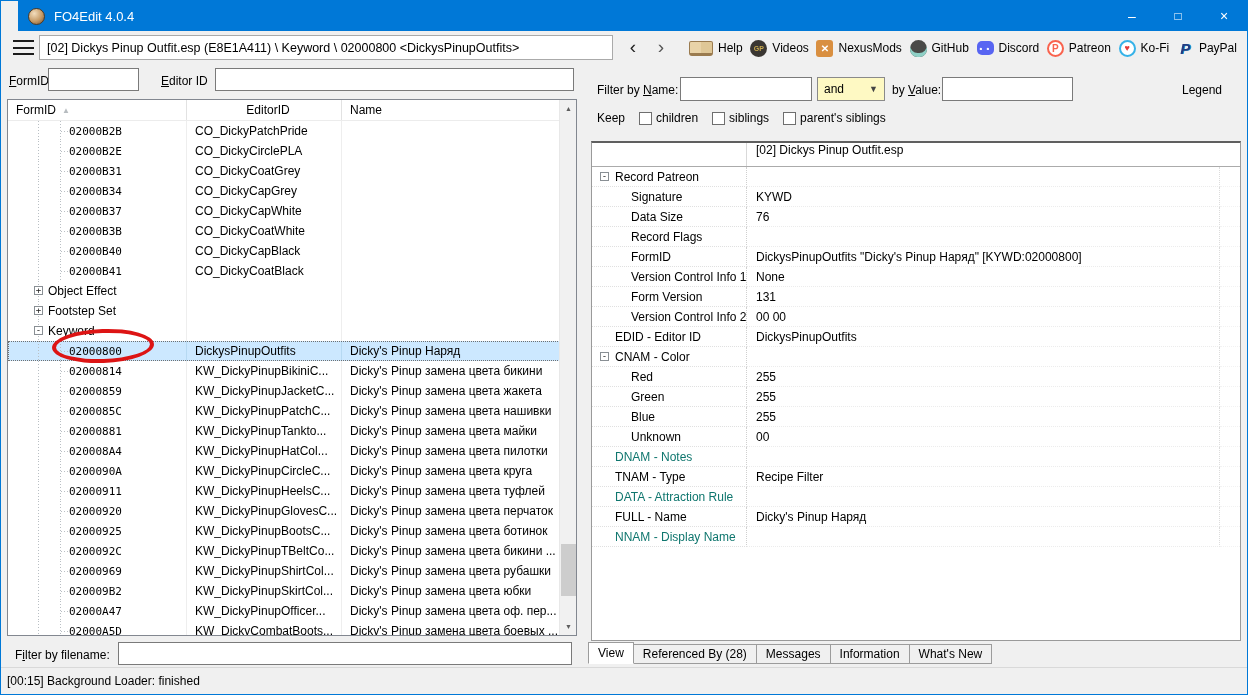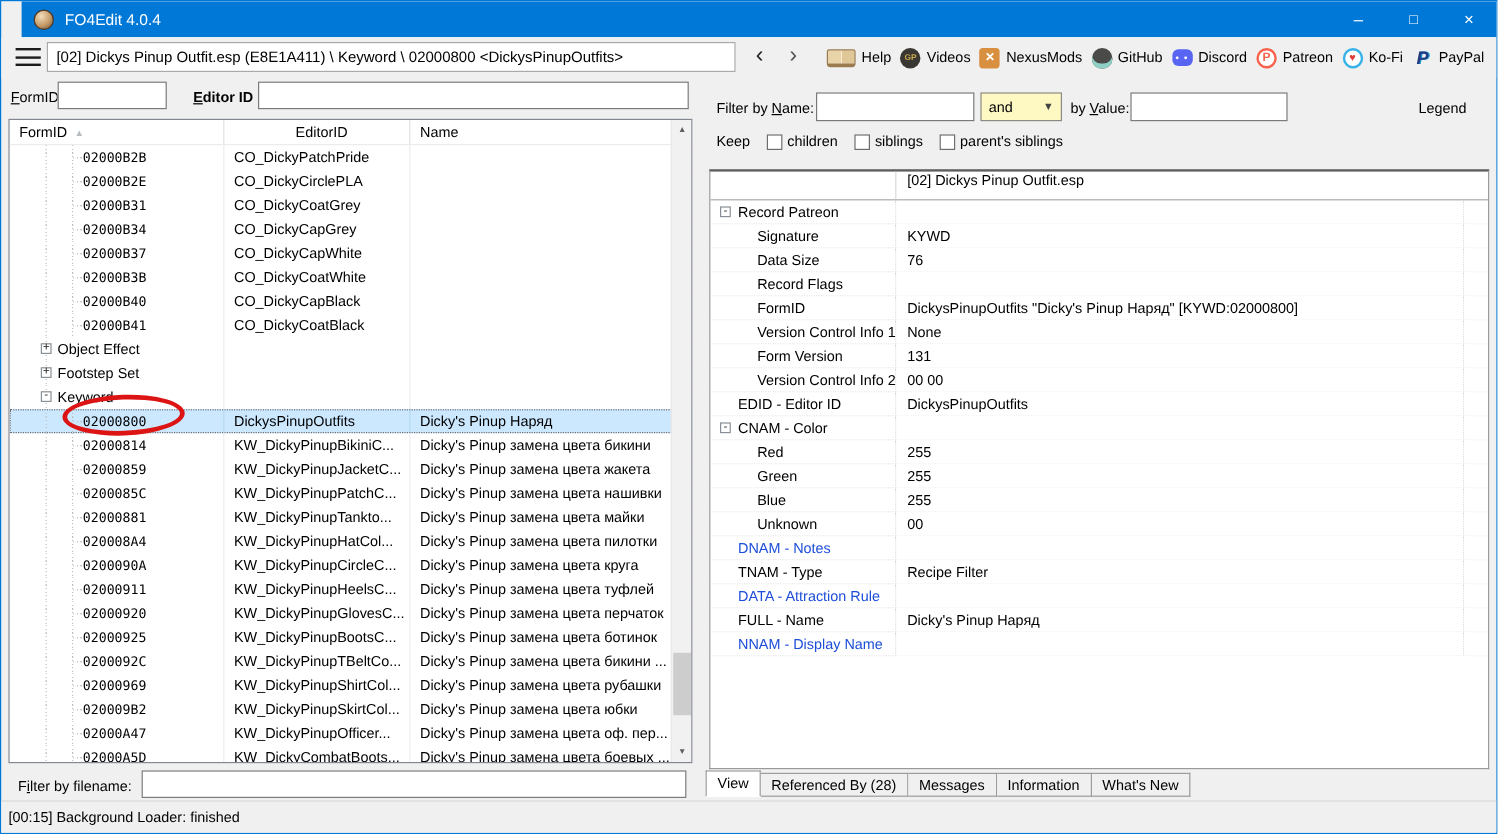--- a/index.html
+++ b/index.html
@@ -55,21 +55,21 @@
 
   
   .textbox { background:#fff; border:1px solid #7a7a7a; position:absolute; font-size:12px;
              padding:0 5px; font-family:"Liberation Sans",sans-serif; outline:none; }
   .ak { text-decoration:underline; }
   label.flabel { position:absolute; font-size:12px; }
 
   
   .lbl-formid { left:8px; top:73px; }
   .in-formid { left:47px; top:67px; width:91px; height:23px; }
-  .lbl-editorid { left:160px; top:73px;font-weight:bold; }
+  .lbl-editorid { left:160px; top:73px; }
   .in-editorid { left:214px; top:67px; width:359px; height:23px; }
 
   
   .left-table { position:absolute; left:6px; top:98px; width:570px; height:537px;
                 background:#fff; border:1px solid #828790; overflow:hidden; }
   .lt-header { display:flex; height:21px; align-items:center; border-bottom:1px solid #ececec;
                color:#000; }
   .lt-header .hc { height:100%; display:flex; align-items:center; padding-left:8px;
                    border-right:1px solid #e2e2e2; }
   .hc.h-formid { width:179px; gap:6px; }
@@ -137,21 +137,21 @@
   .dt-row .dl { width:155px; height:100%; display:flex; align-items:center; position:relative;
                 border-right:1px dotted #cfcfcf; border-bottom:1px dotted #e0e0e0;
                 white-space:nowrap; overflow:hidden; }
   .dt-row .dv { width:473px; height:100%; display:flex; align-items:center; padding-left:9px;
                 border-right:1px dotted #dcdcdc; border-bottom:1px dotted #ececec;
                 white-space:nowrap; overflow:hidden; }
   .dt-row .dx { flex:1; height:100%; border-bottom:1px dotted #f2f2f2; }
   .dl .lab0 { margin-left:23px; }
   .dl .lab1 { margin-left:39px; }
   .dl .exp { left:8px; }
-  .dt-row.grey .dl { color:#1d4ed8; }
+  .dt-row.grey .dl { color:#0f766e; }
 
   
   .tabs { position:absolute; left:587px; top:641px; height:22px; display:flex; align-items:flex-end; }
   .tab { height:20px; padding:0 9px; display:flex; align-items:center; background:#f0f0f0;
          border:1px solid #9c9c9c; border-left:none; }
   .tab:first-child { border-left:1px solid #9c9c9c; }
   .tab.active { background:#fff; height:22px; border-bottom:1px solid #fff; position:relative; z-index:2; }
 
   
   .statusbar { position:absolute; left:0; right:0; bottom:0; height:27px; background:#f0f0f0;

